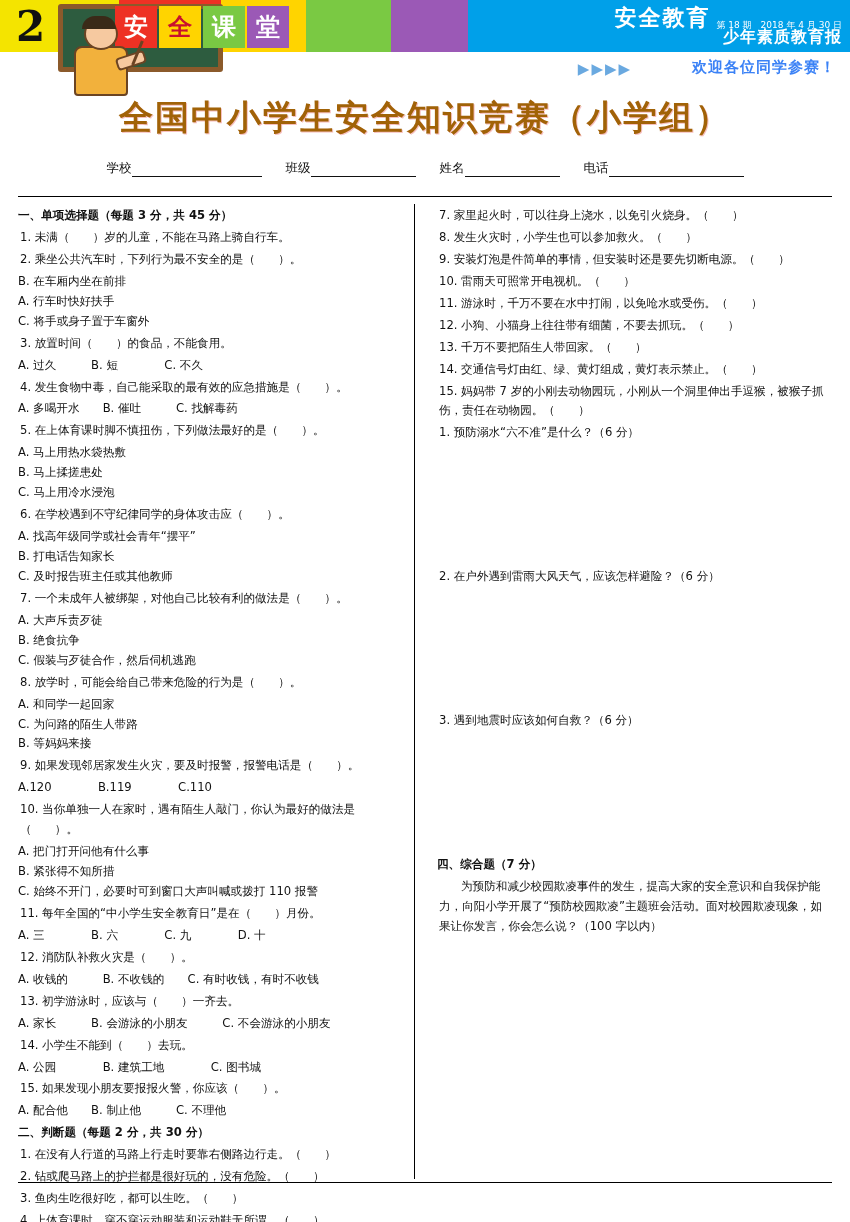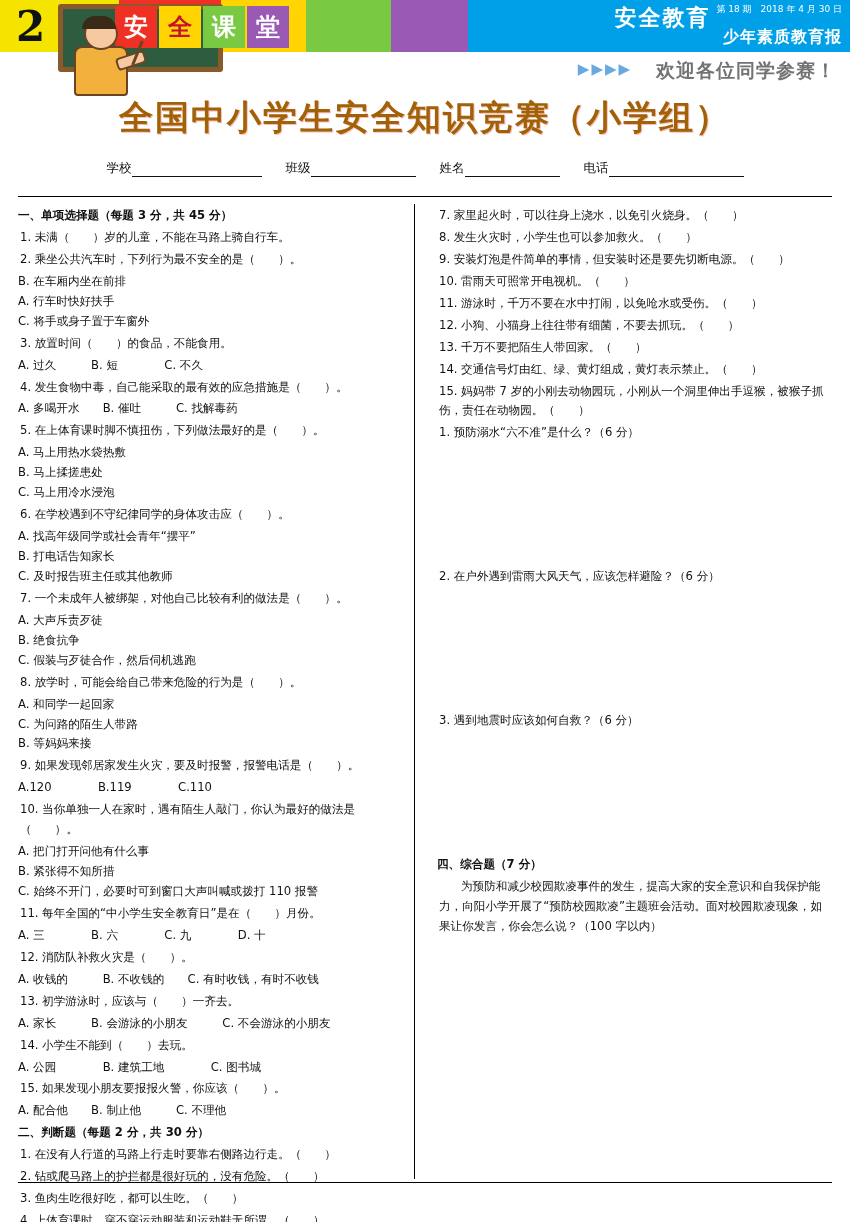--- a/index.html
+++ b/index.html
@@ -46,27 +46,27 @@
   .t-pointer{position:absolute;left:74px;top:24px;width:3px;height:26px;background:#6b4423;transform:rotate(22deg);}
 
   .hdr-title-right{
     position:absolute;right:8px;top:3px;text-align:right;color:#fff;
   }
   .hdr-safety{
     font-size:22px;font-weight:bold;letter-spacing:2px;display:inline-block;
     vertical-align:top;margin-right:6px;
   }
   .hdr-issue{
-    display:inline-block;font-size:9px;color:#fff;vertical-align:top;margin-top:0;
+    display:inline-block;font-size:9px;color:#fff;vertical-align:top;margin-top:16px;
   }
   .hdr-sub{
     position:absolute;right:8px;top:27px;font-size:16px;font-weight:bold;color:#fff;letter-spacing:1px;
   }
   .welcome{
-    position:absolute;right:14px;top:58px;font-size:19px;font-weight:bold;color:#737373;
+    position:absolute;right:14px;top:58px;font-size:15px;font-weight:bold;color:#3b82f6;
     letter-spacing:1px;
   }
   .arrows{
     position:absolute;right:218px;top:60px;color:#6aa9e0;font-size:15px;letter-spacing:2px;
   }
   .main-title{
     position:absolute;left:0;top:95px;width:850px;text-align:center;
     font-size:34px;font-weight:bold;color:#a16207;letter-spacing:2px;
     font-family:"DejaVu Serif","Liberation Serif",serif;
     text-shadow:1px 1px 0 #f7c0c0;

